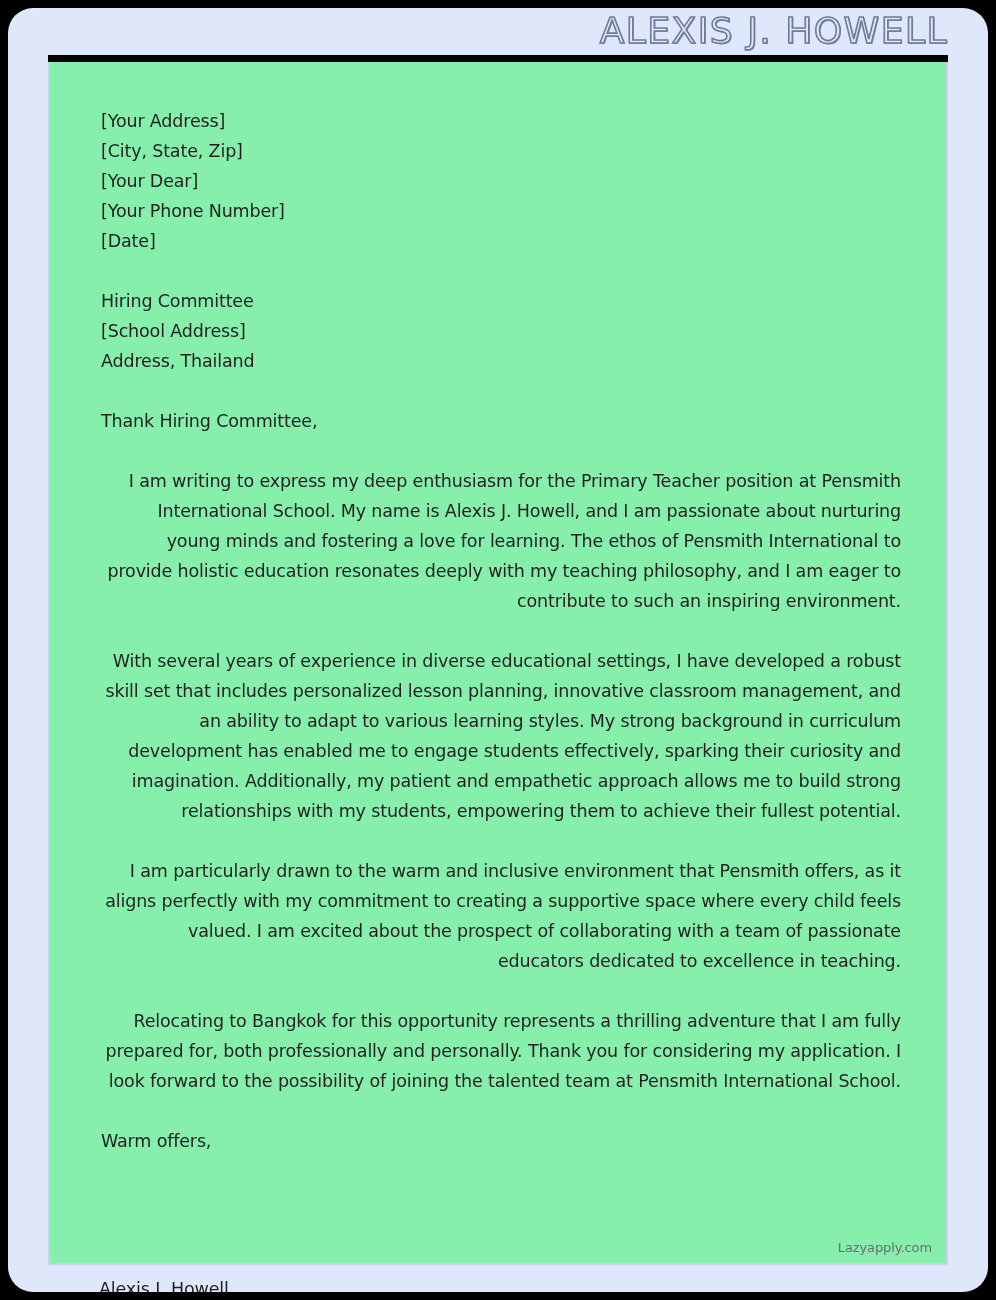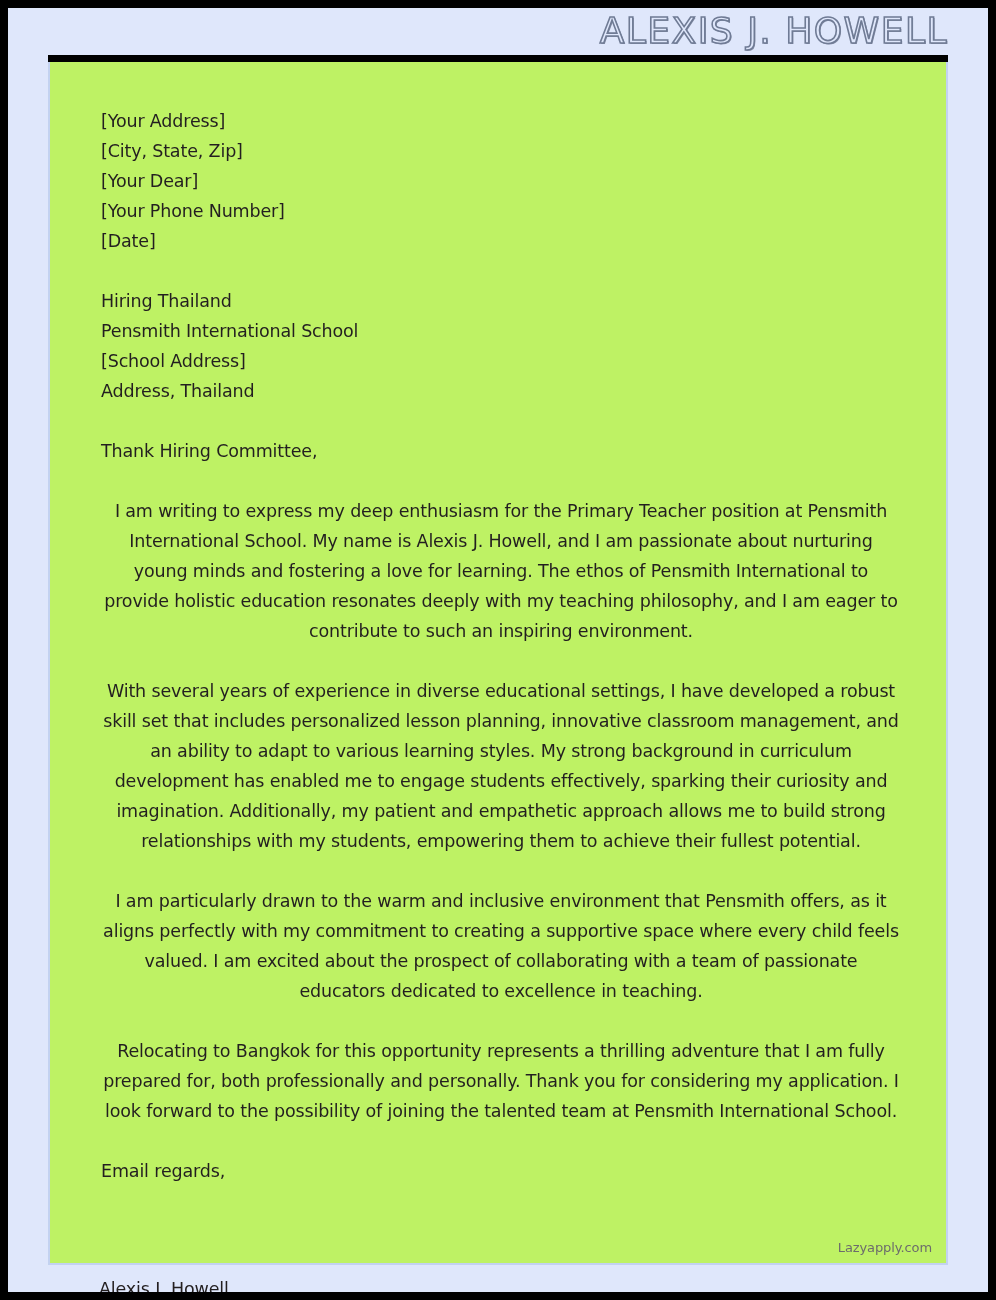--- a/index.html
+++ b/index.html
@@ -17,20 +17,21 @@
 
   
   .doc-frame {
     position: absolute;
     left: 8px;
     top: 8px;
     width: 980px;
     height: 1284px;
     background: #dfe7fb;
     overflow: hidden;
+    border-radius: 25px;
   }
 
   
   .letterhead {
     position: absolute;
     left: 0;
     top: 0;
     width: 940px;
     height: 46px;
     display: flex;
@@ -63,21 +64,21 @@
     background: #000000;
   }
 
   
   .page {
     position: absolute;
     left: 40px;
     top: 54px;
     width: 900px;
     height: 1203px;
-    background: #bef264;
+    background: #86efac;
     border-left: 2px solid #c3d2f0;
     border-right: 2px solid #c3d2f0;
     border-bottom: 2px solid #c3d2f0;
     box-sizing: border-box;
     overflow: hidden;
   }
 
   .page-inner {
     position: absolute;
     left: 51px;
@@ -88,21 +89,21 @@
   .letter-line,
   .letter-para {
     font-family: "DejaVu Sans", sans-serif;
     font-size: 17.5px;
     line-height: 30px;
     color: #231f20;
     margin: 0;
     letter-spacing: -0.15px;
   }
   .letter-para {
-    text-align: center;
+    text-align: right;
   }
   .block-gap {
     height: 30px;
   }
 
   
   .watermark {
     position: absolute;
     right: 14px;
     bottom: 8px;
@@ -144,22 +145,21 @@
         <div class="letter-line">[Your Address]</div>
         <div class="letter-line">[City, State, Zip]</div>
         <div class="letter-line">[Your Dear]</div>
         <div class="letter-line">[Your Phone Number]</div>
         <div class="letter-line">[Date]</div>
       </div>
 
       <div class="block-gap"></div>
 
       <div>
-        <div class="letter-line">Hiring Thailand</div>
-        <div class="letter-line">Pensmith International School</div>
+        <div class="letter-line">Hiring Committee</div>
         <div class="letter-line">[School Address]</div>
         <div class="letter-line">Address, Thailand</div>
       </div>
 
       <div class="block-gap"></div>
 
       <div class="letter-line">Thank Hiring Committee,</div>
 
       <div class="block-gap"></div>
 
@@ -172,21 +172,21 @@
       <div class="block-gap"></div>
 
       <p class="letter-para">I am particularly drawn to the warm and inclusive environment that Pensmith offers, as it aligns perfectly with my commitment to creating a supportive space where every child feels valued. I am excited about the prospect of collaborating with a team of passionate educators dedicated to excellence in teaching.</p>
 
       <div class="block-gap"></div>
 
       <p class="letter-para">Relocating to Bangkok for this opportunity represents a thrilling adventure that I am fully prepared for, both professionally and personally. Thank you for considering my application. I look forward to the possibility of joining the talented team at Pensmith International School.</p>
 
       <div class="block-gap"></div>
 
-      <div class="letter-line">Email regards,</div>
+      <div class="letter-line">Warm offers,</div>
     </div>
 
     <div class="watermark">Lazyapply.com</div>
   </div>
 
   <div class="overflow-signature">Alexis J. Howell</div>
 
 </div>
 
 </body></html>

